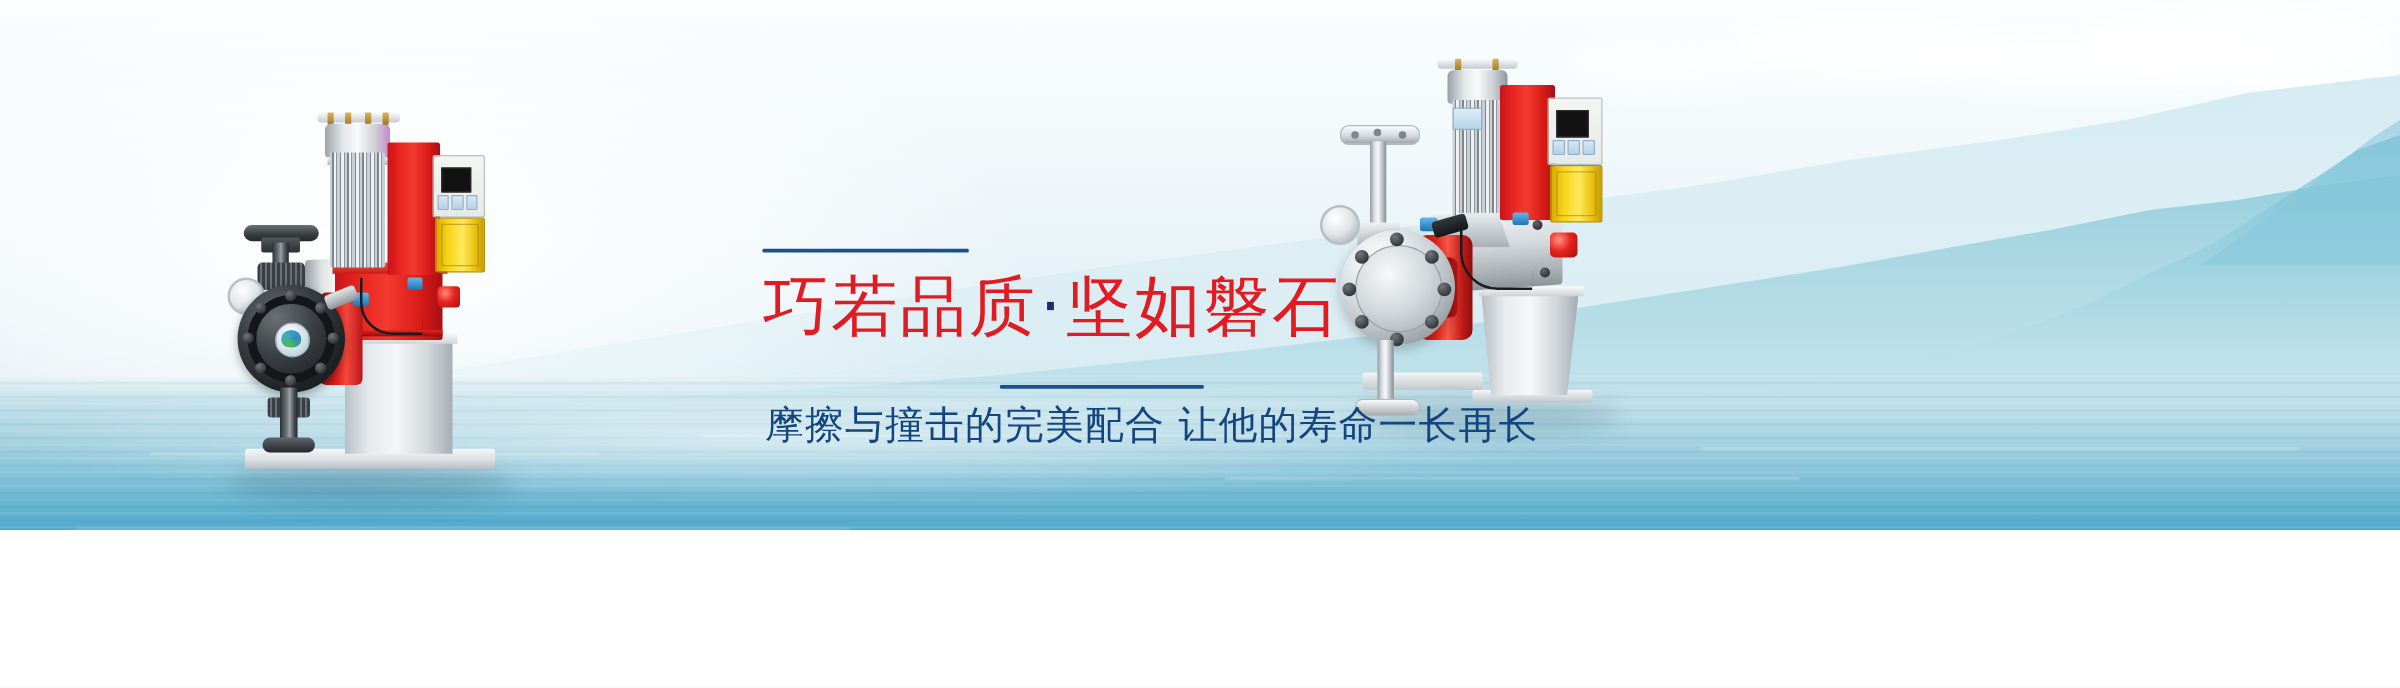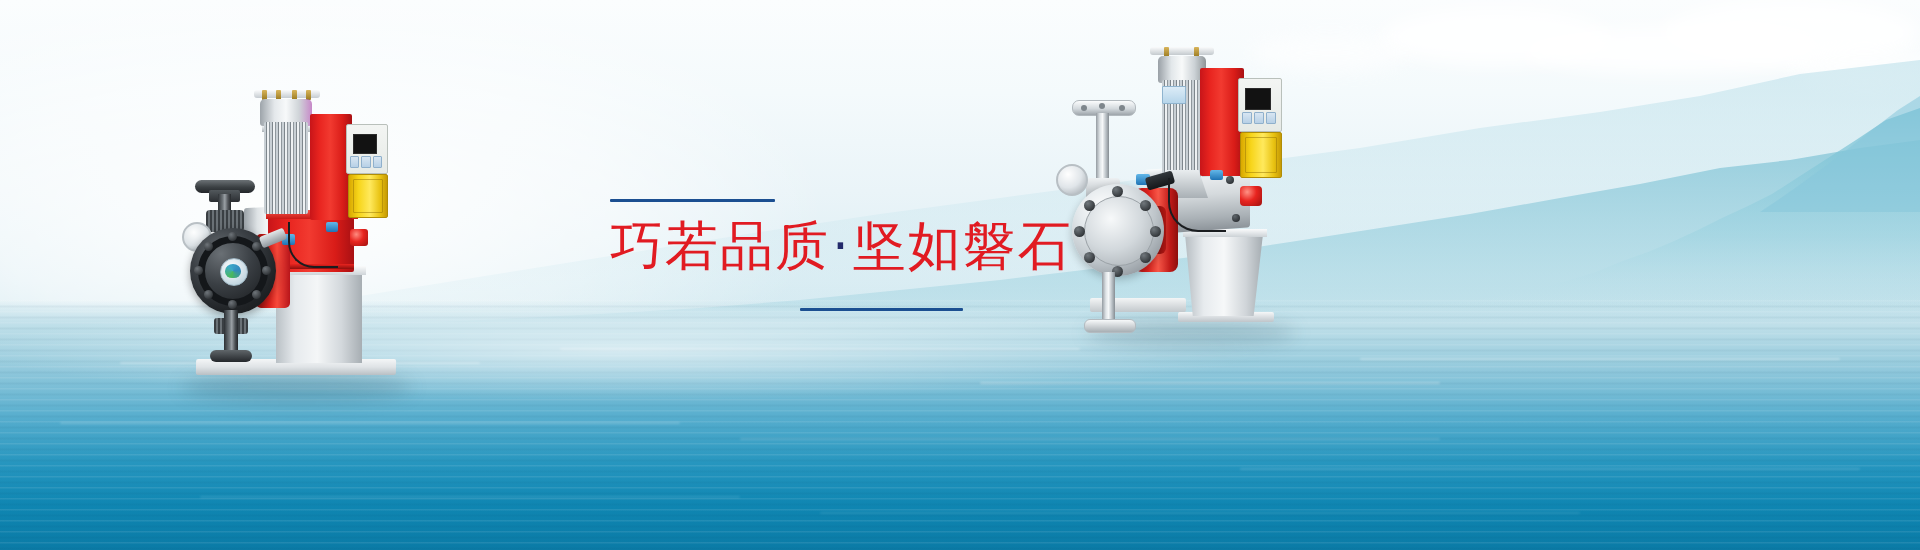--- a/index.html
+++ b/index.html
@@ -5,21 +5,21 @@
 <style>
   html,body{margin:0;padding:0;}
   body{
     width:1920px;height:550px;overflow:hidden;
     font-family:"Liberation Sans","DejaVu Sans",sans-serif;
   }
 
   
   .banner{
     position:relative;
-    width:1920px;height:550px;
+    width:1920px;height:424px;
     overflow:hidden;
     background:#eef6f9;
   }
 
   
   .bg-sky{
     position:absolute;left:0;top:0;width:1920px;height:330px;
     background:
       radial-gradient(ellipse 700px 300px at 300px 210px, rgba(255,255,255,.98) 0%, rgba(255,255,255,.55) 45%, rgba(255,255,255,0) 75%),
       linear-gradient(to bottom,#fbfdfe 0%,#f4fafc 28%,#eaf4f8 58%,#ddeef4 85%,#d2e8f0 100%);
@@ -720,15 +720,16 @@
 
   <div class="copy">
     <div class="rule top"></div>
 
     <div class="headline">
       <span>巧若品质</span><span class="dot">·</span><span>坚如磐石</span>
     </div>
 
     <div class="rule bottom"></div>
 
+    <div class="subline">摩擦与撞击的完美配合  让他的寿命一长再长</div>
   </div>
 
 </div>
 
 </body></html>

